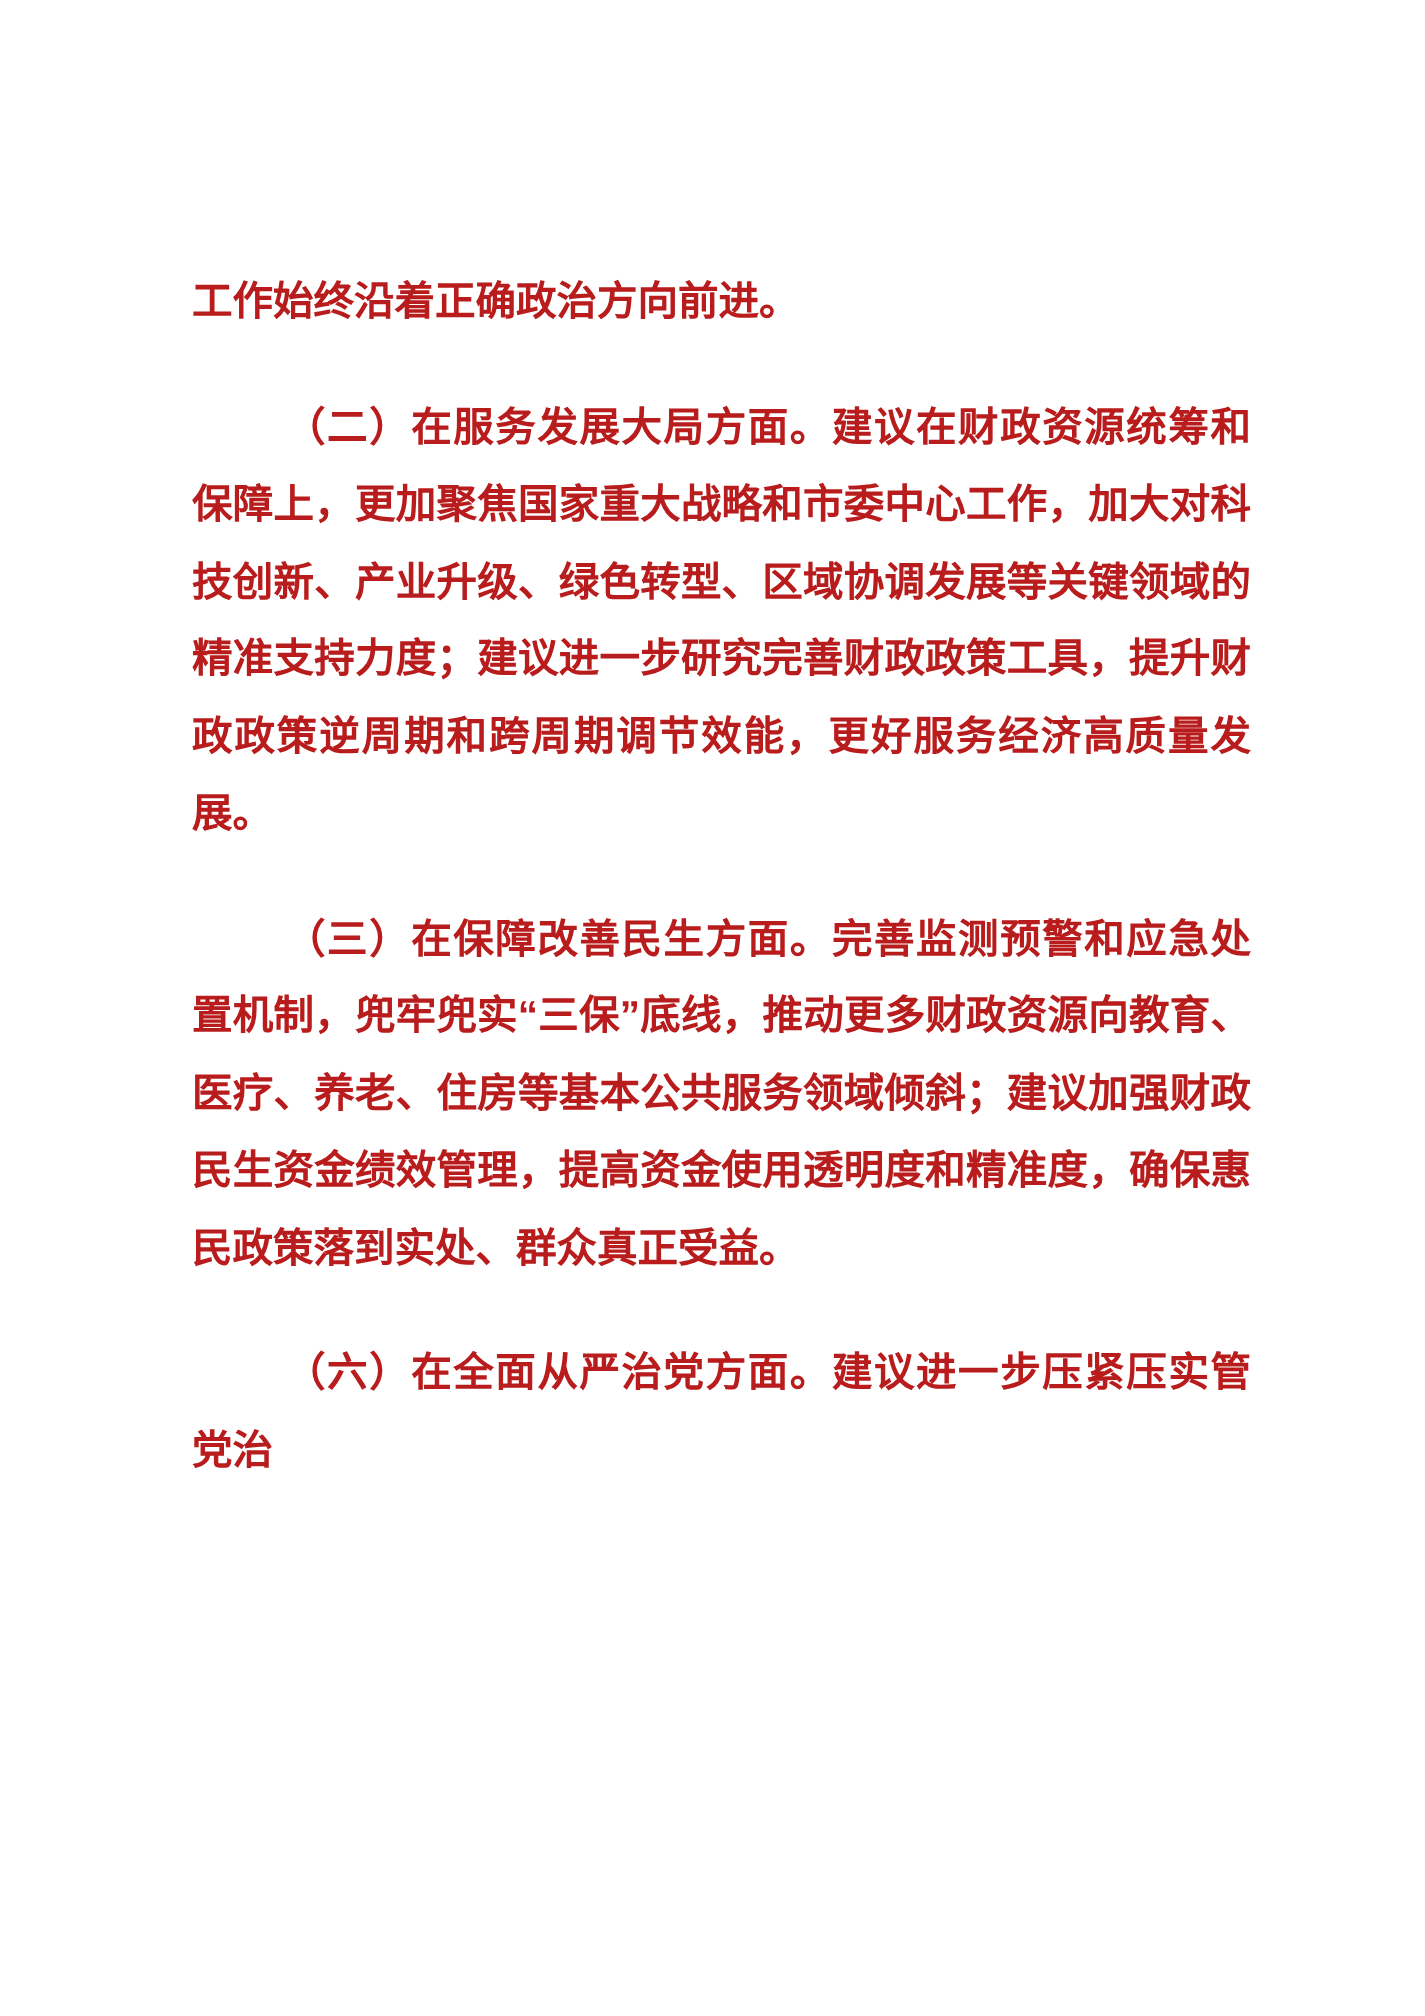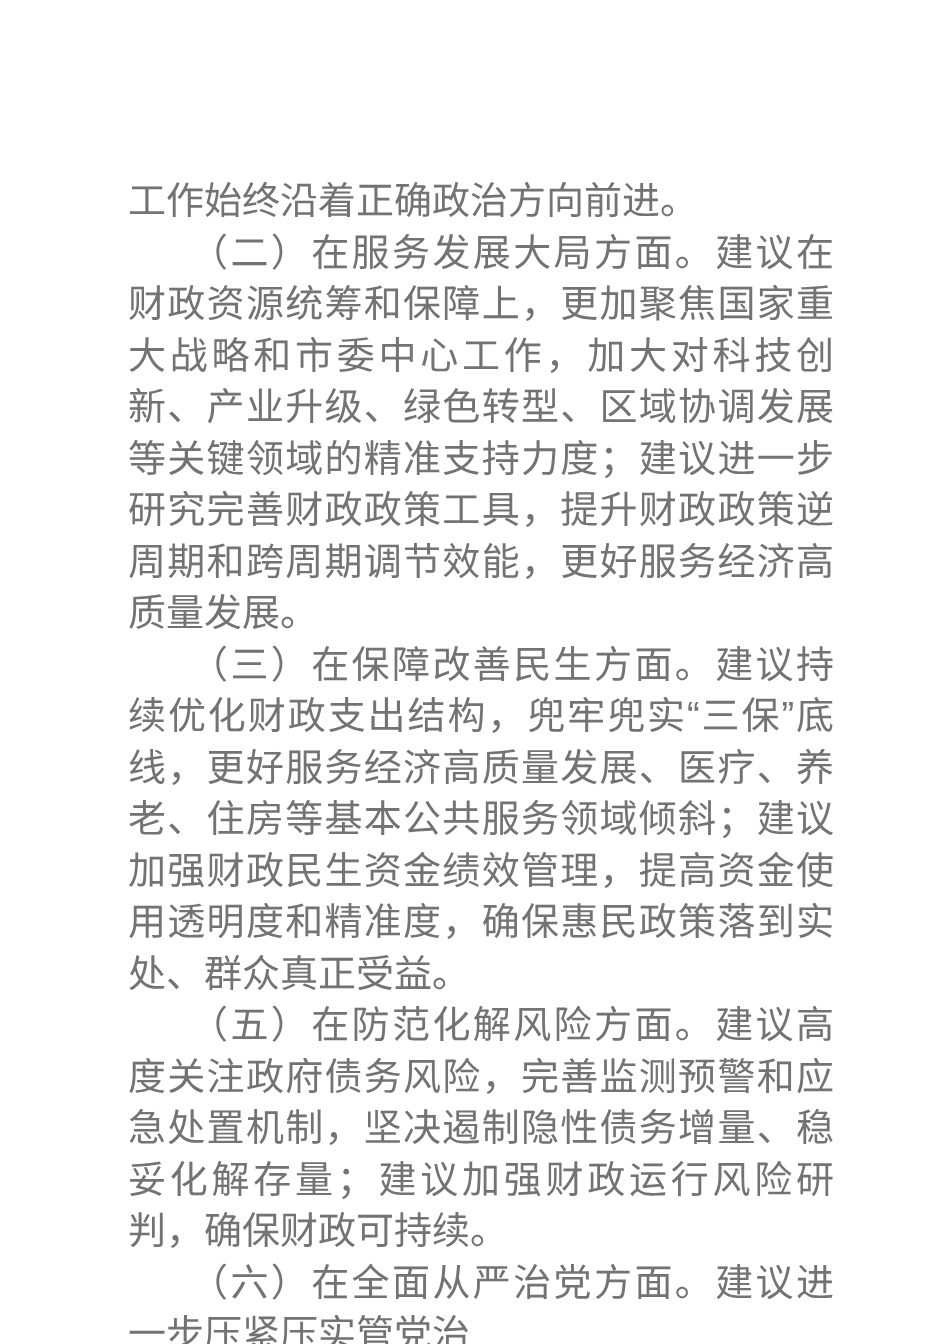--- a/index.html
+++ b/index.html
@@ -21,51 +21,51 @@
   .doc-body {
     position: absolute;
     left: 128px;
     top: 176px;
     width: 706px;
   }
 
   .para {
     margin: 0;
     font-family: "Liberation Sans", "DejaVu Sans", sans-serif;
-    font-size: 38px;
+    font-size: 27px;
     line-height: 51.5px;
-    color: #737373;
+    color: #b91c1c;
     text-align: justify;
     text-justify: inter-character;
     text-align-last: left;
     letter-spacing: 0px;
     word-break: break-all;
     white-space: normal;
-    font-weight: 400;
+    font-weight: 700;
   }
 
   .para.indent {
     text-indent: 62px;
+    margin-top: 32px;
   }
 
   .para.cont {
     text-indent: 0;
   }
 </style>
 </head>
 <body>
 
 <div class="page">
   <div class="doc-body">
 
     <p class="para cont">工作始终沿着正确政治方向前进。</p>
 
     <p class="para indent">（二）在服务发展大局方面。建议在财政资源统筹和保障上，更加聚焦国家重大战略和市委中心工作，加大对科技创新、产业升级、绿色转型、区域协调发展等关键领域的精准支持力度；建议进一步研究完善财政政策工具，提升财政政策逆周期和跨周期调节效能，更好服务经济高质量发展。</p>
 
-    <p class="para indent">（三）在保障改善民生方面。建议持续优化财政支出结构，兜牢兜实“三保”底线，更好服务经济高质量发展、医疗、养老、住房等基本公共服务领域倾斜；建议加强财政民生资金绩效管理，提高资金使用透明度和精准度，确保惠民政策落到实处、群众真正受益。</p>
+    <p class="para indent">（三）在保障改善民生方面。完善监测预警和应急处置机制，兜牢兜实“三保”底线，推动更多财政资源向教育、医疗、养老、住房等基本公共服务领域倾斜；建议加强财政民生资金绩效管理，提高资金使用透明度和精准度，确保惠民政策落到实处、群众真正受益。</p>
 
 
-    <p class="para indent">（五）在防范化解风险方面。建议高度关注政府债务风险，完善监测预警和应急处置机制，坚决遏制隐性债务增量、稳妥化解存量；建议加强财政运行风险研判，确保财政可持续。</p>
 
     <p class="para indent">（六）在全面从严治党方面。建议进一步压紧压实管党治</p>
 
   </div>
 </div>
 
 </body></html>

